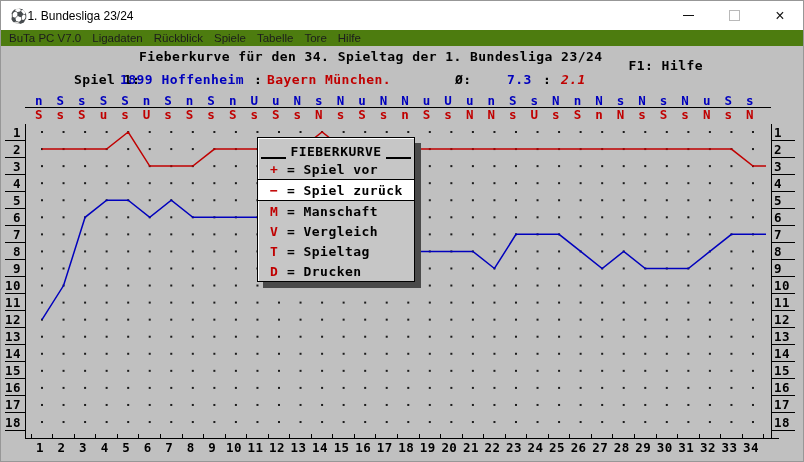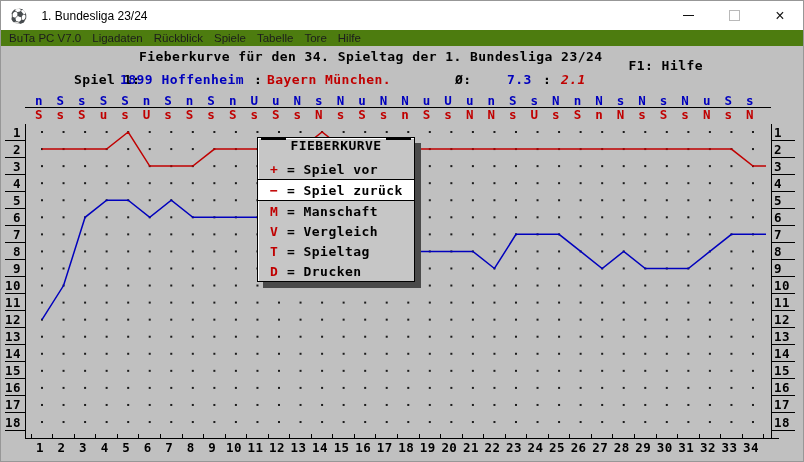--- a/index.html
+++ b/index.html
@@ -2,21 +2,21 @@
 <html><head>
 <meta charset="utf-8">
 <style>
   html,body{margin:0;padding:0;background:#6e6e6e;}
   .window{position:relative;width:804px;height:462px;background:#c0c0c0;border:1px solid #979797;
           box-sizing:border-box;overflow:hidden;font-family:"DejaVu Sans Mono",monospace;}
   
   .titlebar{position:absolute;left:0;top:0;width:100%;height:29px;background:#ffffff;
             display:flex;align-items:center;}
   .app-icon{margin-left:9px;font-size:14px;line-height:1;color:#000;}
-  .win-title{margin-left:14px;font-family:"Liberation Sans",sans-serif;font-size:12px;color:#000;}
+  .win-title{margin-left:0;font-family:"Liberation Sans",sans-serif;font-size:12px;color:#000;}
   .winbtns{margin-left:auto;display:flex;height:100%;}
   .winbtn{width:46px;height:100%;display:flex;align-items:center;justify-content:center;}
   .min-glyph{width:11px;height:1px;background:#111;}
   .max-glyph{width:9px;height:9px;border:1px solid #b9b9b9;}
   .close-glyph{font-family:"Liberation Sans",sans-serif;font-size:16px;color:#111;line-height:1;}
   
   .menubar{position:absolute;left:0;top:29px;width:100%;height:16px;background:#4d7c0f;
            display:flex;align-items:center;gap:11px;padding-left:8px;box-sizing:border-box;
            font-family:"Liberation Sans",sans-serif;font-size:11.5px;color:#1c1c1c;}
   .menubar span{white-space:nowrap;}
@@ -29,21 +29,21 @@
   .subtitle span{position:absolute;white-space:nowrap;}
   .s-label{left:73px;} .s-home{left:119px;color:#0000bd;} .s-colon1{left:253px;}
   .s-away{left:266px;color:#c00000;} .s-avg{left:454px;} .s-avgh{left:506px;color:#0000bd;}
   .s-colon2{left:542px;} .s-avga{left:560px;color:#c00000;font-style:italic;}
   svg.chart{position:absolute;left:0;top:0;width:804px;height:417px;
             font-family:"DejaVu Sans Mono",monospace;font-weight:bold;}
   
   .menubox{position:absolute;left:256px;top:91px;width:156px;background:#c6c6c6;
            border:1px solid #000;box-shadow:6px 6px 0 #4a4a4a, inset 1px 1px 0 #ffffff;
            z-index:5;font-size:13px;}
-  .mb-title{height:21px;display:flex;align-items:flex-start;justify-content:center;gap:4px;}
+  .mb-title{height:21px;display:flex;align-items:flex-end;justify-content:center;gap:4px;}
   .mb-dash{width:25px;height:2px;background:#000;}
   .mb-item{height:20px;display:flex;align-items:center;padding-left:12px;box-sizing:content-box;}
   .mb-item .key{color:#c00000;width:17px;flex:0 0 17px;}
   .mb-item.sep{border-bottom:1px solid #000;}
   .mb-item.selected{background:#ffffff;border-bottom:1px solid #000;}
 </style>
 </head>
 <body>
 
 <div class="window">

